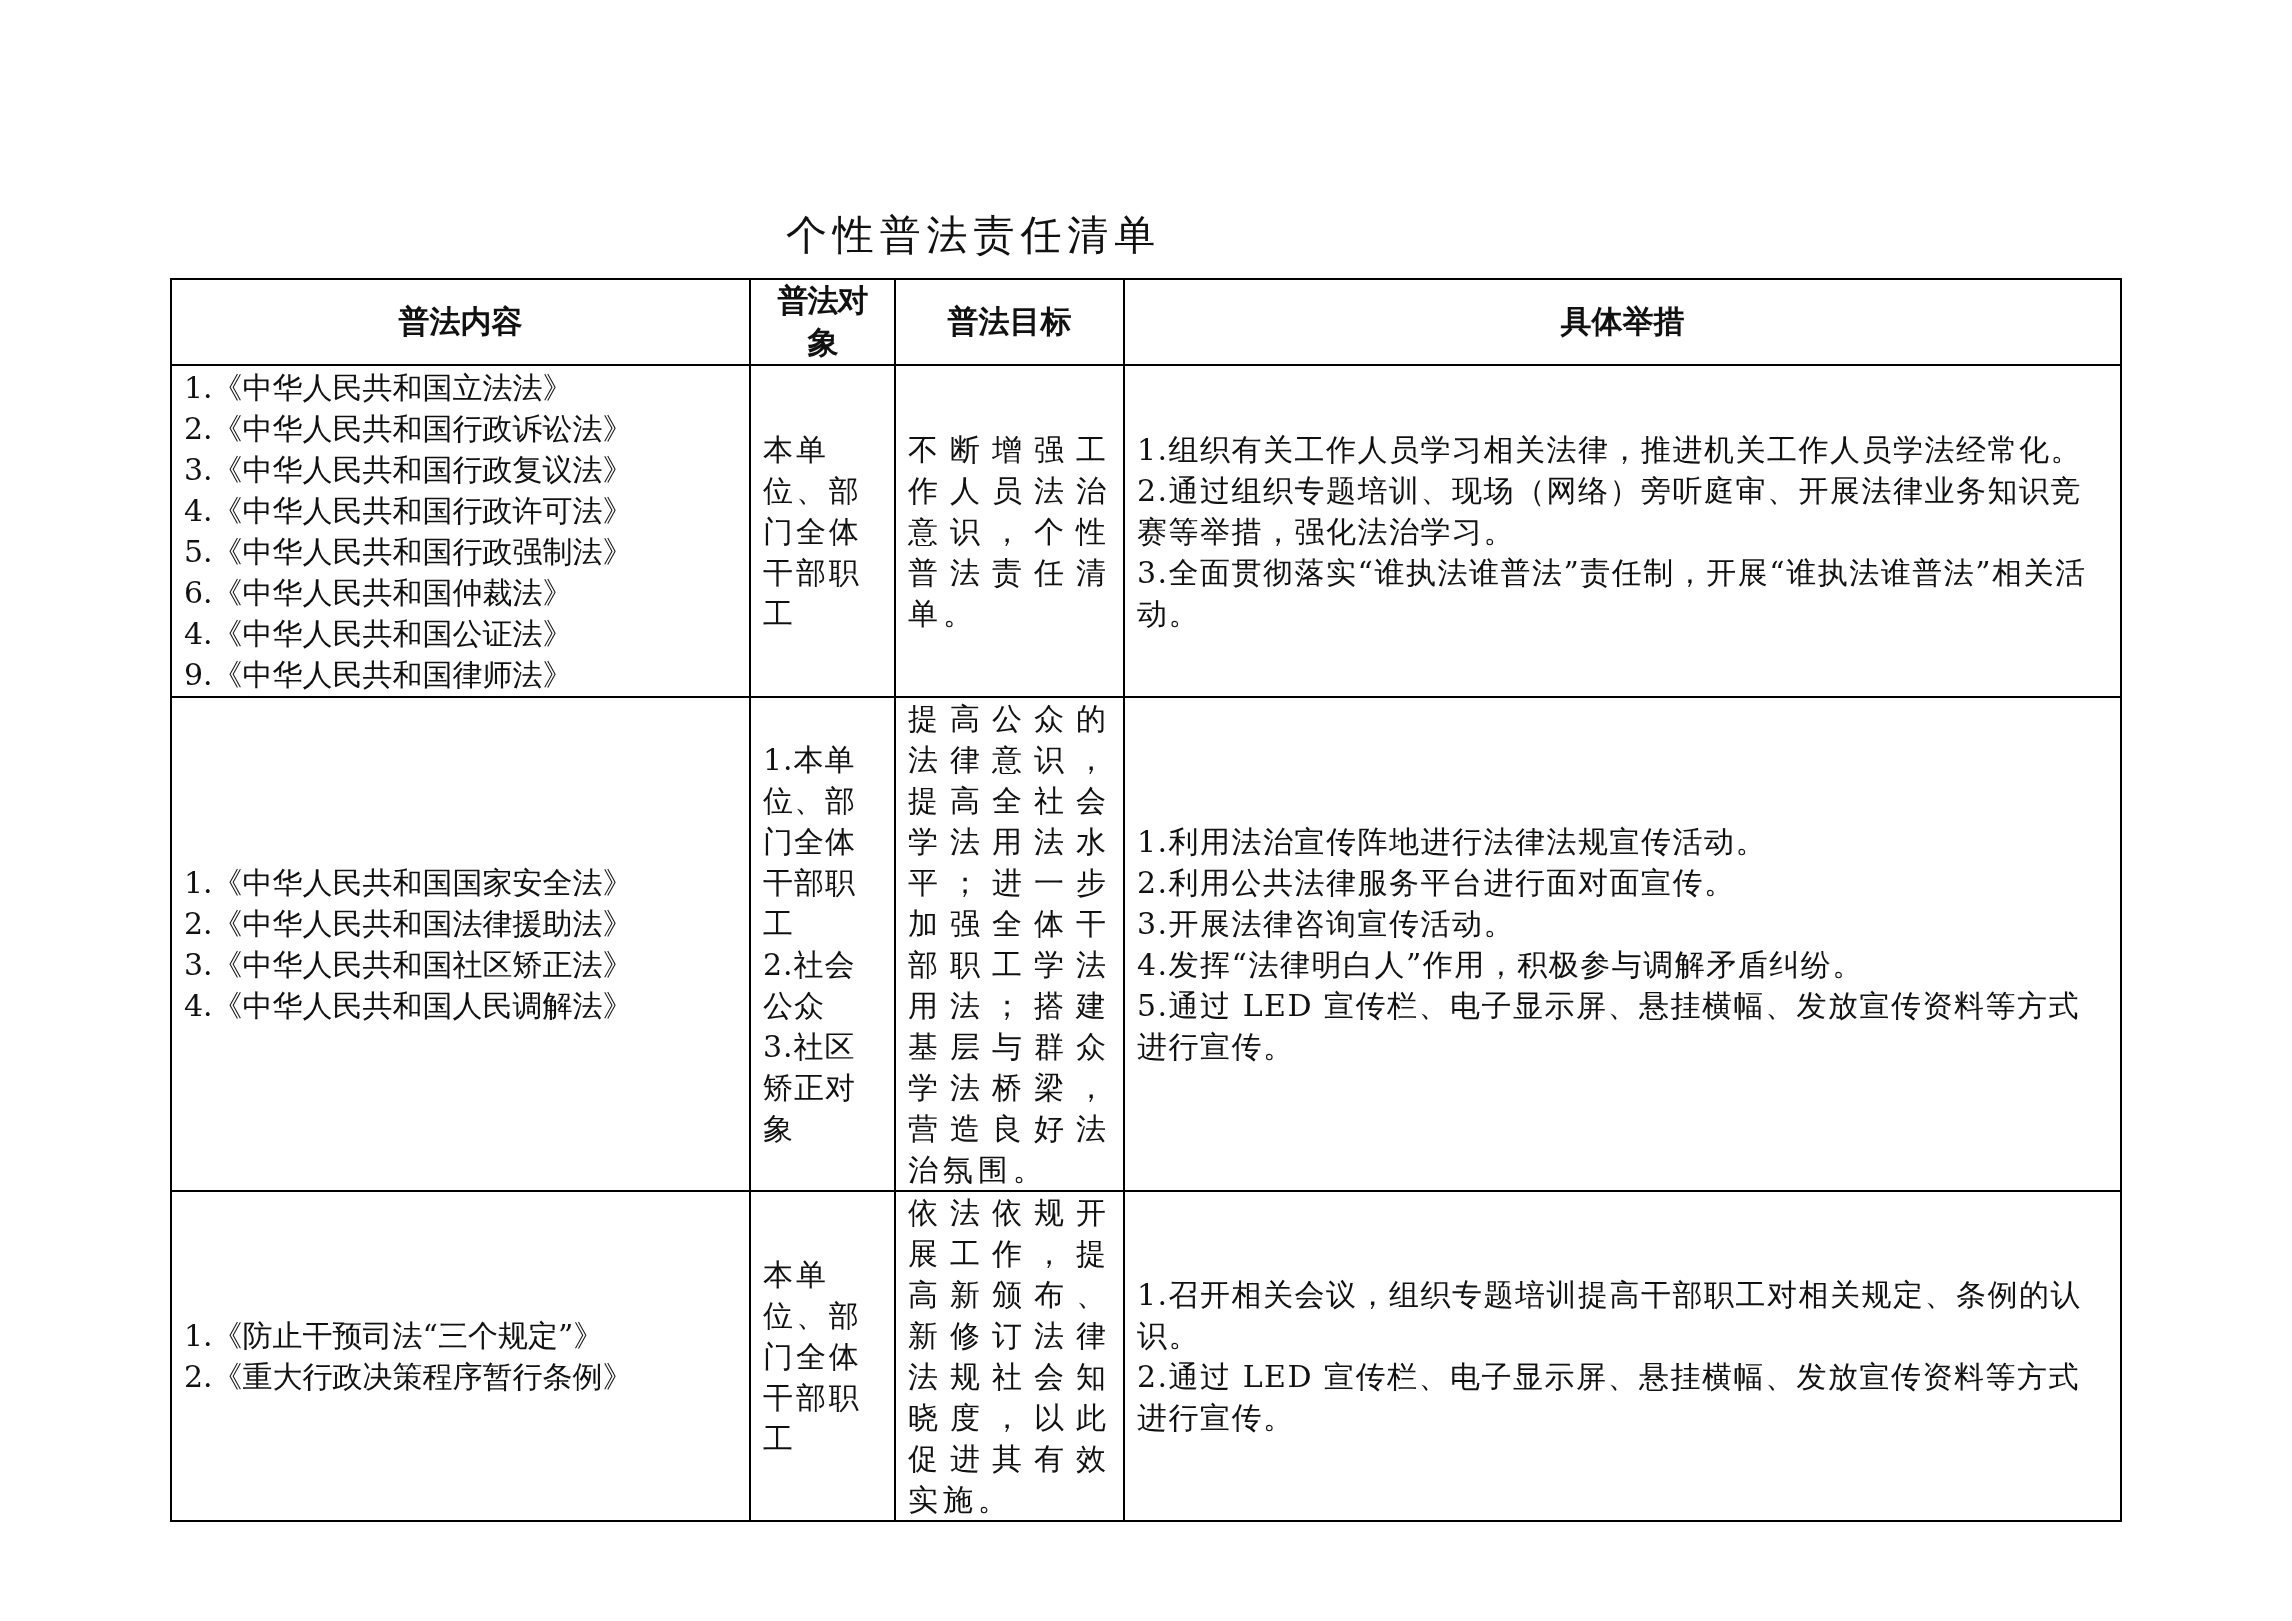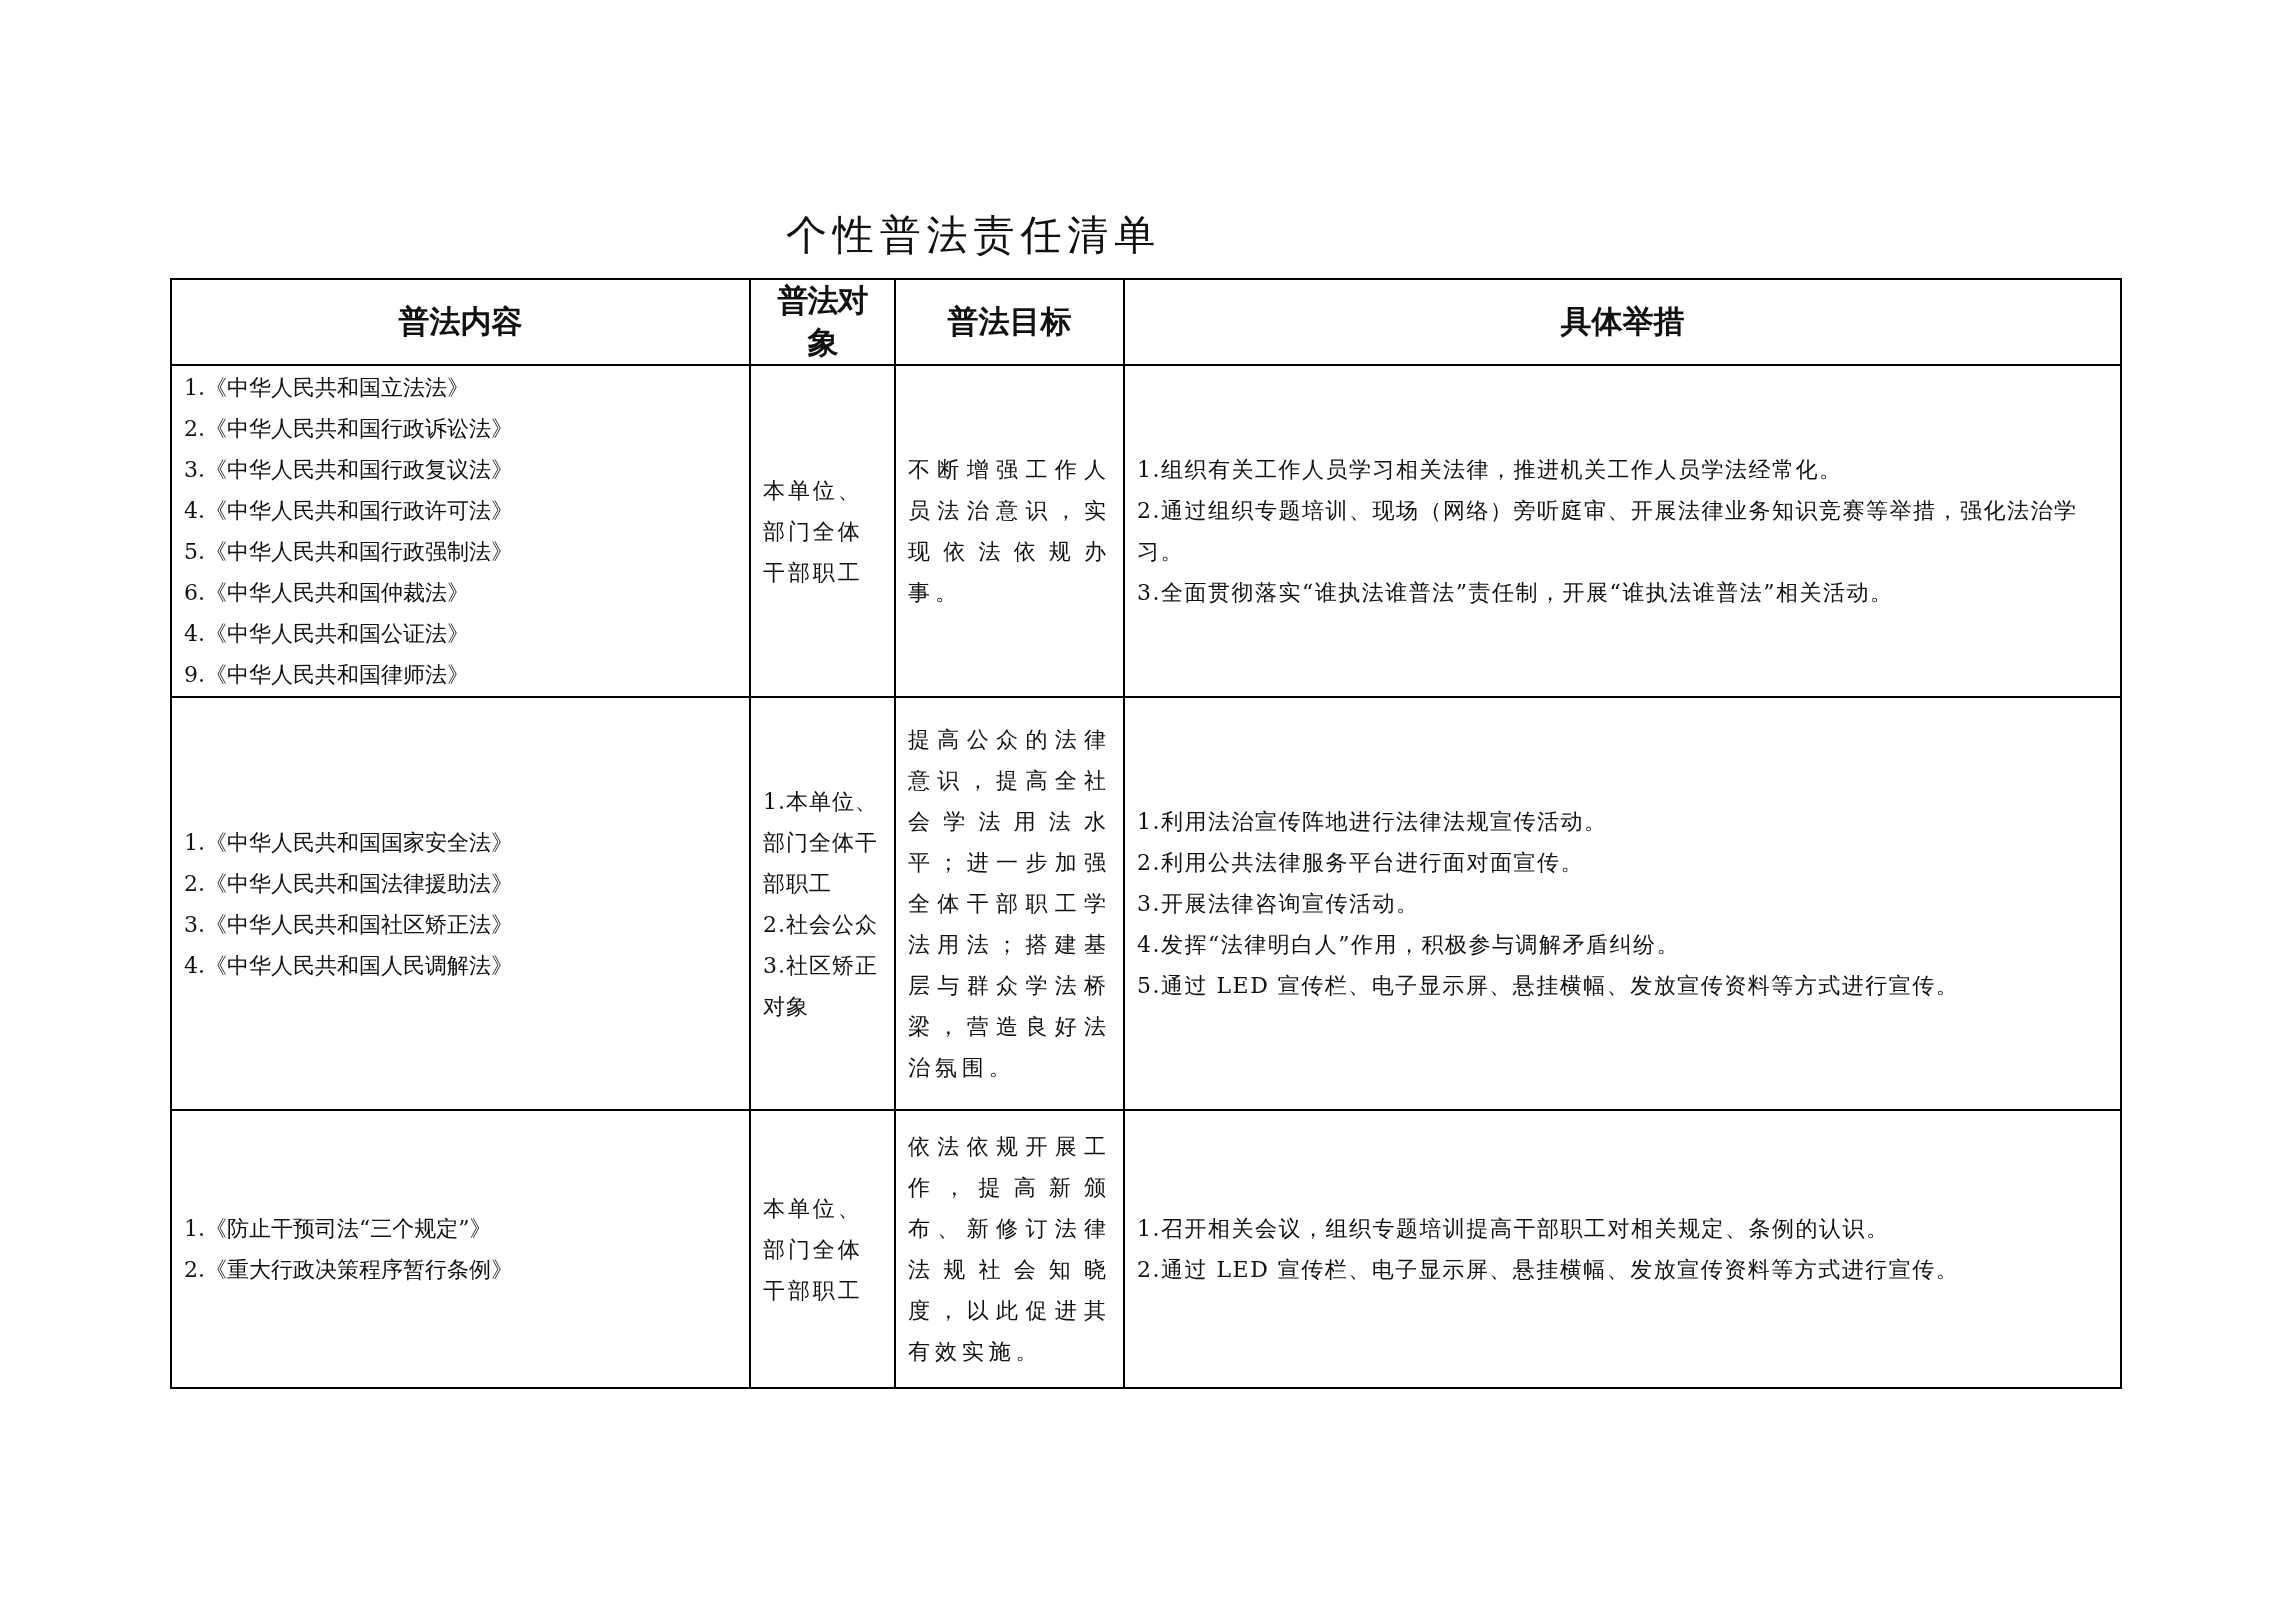--- a/index.html
+++ b/index.html
@@ -5,21 +5,21 @@
   html, body { margin:0; padding:0; background:#ffffff; }
   body { width:2293px; height:1621px; position:relative; overflow:hidden;
          font-family:"DejaVu Serif","Liberation Serif",serif; color:#111; }
   .title { position:absolute; left:0; width:1947px; top:208px; text-align:center;
            font-size:41px; letter-spacing:5.9px; font-family:"DejaVu Serif",serif; }
   table { position:absolute; left:170px; top:278px; border-collapse:collapse; table-layout:fixed; }
   td, th { border:2px solid #000; vertical-align:middle; padding:0 12px; }
   table { border:2.9px solid #000; }
   th { font-family:"DejaVu Sans","Liberation Sans",sans-serif; font-weight:bold;
        font-size:31px; height:72px; text-align:center; }
-  td { font-size:22px; line-height:41px; text-align:left; }
+  td { font-size:30px; line-height:41px; text-align:left; }
   .thick-top td { border-top:2.9px solid #000; }
   .c1 { width:579px; } .c2 { width:145px; } .c3 { width:229px; } .c4 { width:997px; }
   .line { display:block; white-space:nowrap; }
   .wrap { display:block; letter-spacing:1px; }
   .row1 { height:332px; } .row2 { height:413px; } .row3 { height:278px; }
   .measures .wrapline { white-space:normal; letter-spacing:1.5px; display:block; }
   .goal { letter-spacing:4.9px; text-align:justify; }
   .target { letter-spacing:2.9px; }
   .c3b { border-left:2.9px solid #000 !important; border-right:2.9px solid #000 !important;border-radius:8px; }
 </style>
@@ -48,21 +48,21 @@
       <span class="line">1.《中华人民共和国立法法》</span>
       <span class="line">2.《中华人民共和国行政诉讼法》</span>
       <span class="line">3.《中华人民共和国行政复议法》</span>
       <span class="line">4.《中华人民共和国行政许可法》</span>
       <span class="line">5.《中华人民共和国行政强制法》</span>
       <span class="line">6.《中华人民共和国仲裁法》</span>
       <span class="line">4.《中华人民共和国公证法》</span>
       <span class="line">9.《中华人民共和国律师法》</span>
     </td>
     <td class="target">本单位、部门全体干部职工</td>
-    <td class="goal c3b">不断增强工作人员法治意识，实现依法依规办事。</td>
+    <td class="goal c3b">不断增强工作人员法治意识，个性普法责任清单。</td>
     <td class="measures">
       <span class="wrapline">1.组织有关工作人员学习相关法律，推进机关工作人员学法经常化。</span>
       <span class="wrapline">2.通过组织专题培训、现场（网络）旁听庭审、开展法律业务知识竞赛等举措，强化法治学习。</span>
       <span class="wrapline">3.全面贯彻落实“谁执法谁普法”责任制，开展“谁执法谁普法”相关活动。</span>
     </td>
   </tr>
 
   <tr class="row2 thick-top">
     <td>
       <span class="line">1.《中华人民共和国国家安全法》</span>

